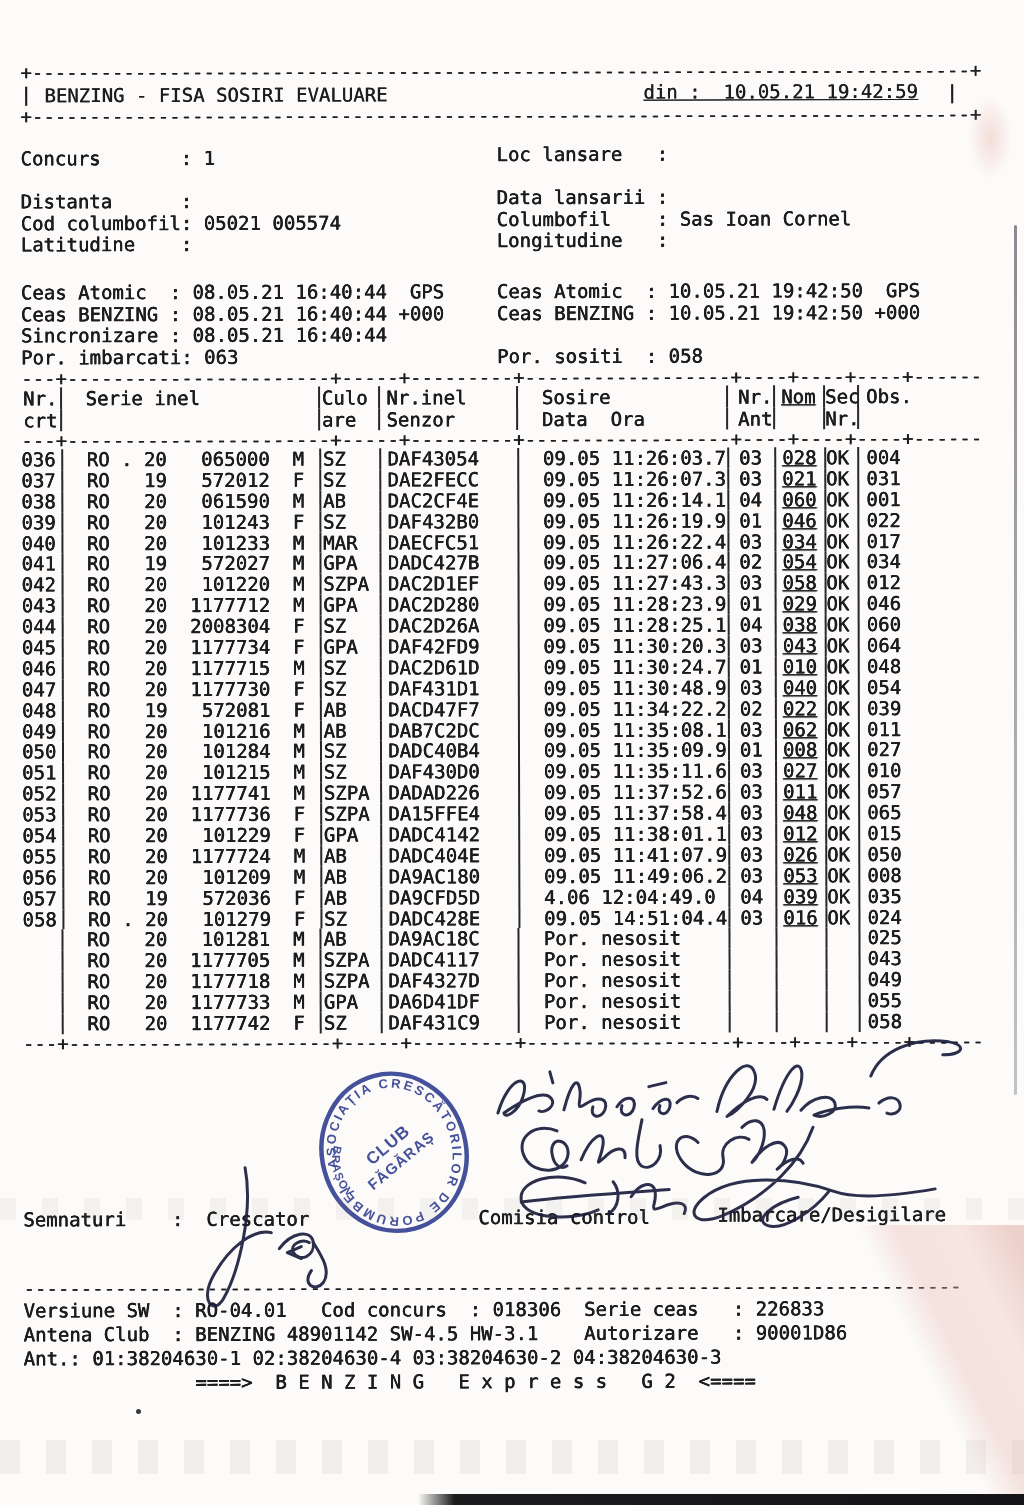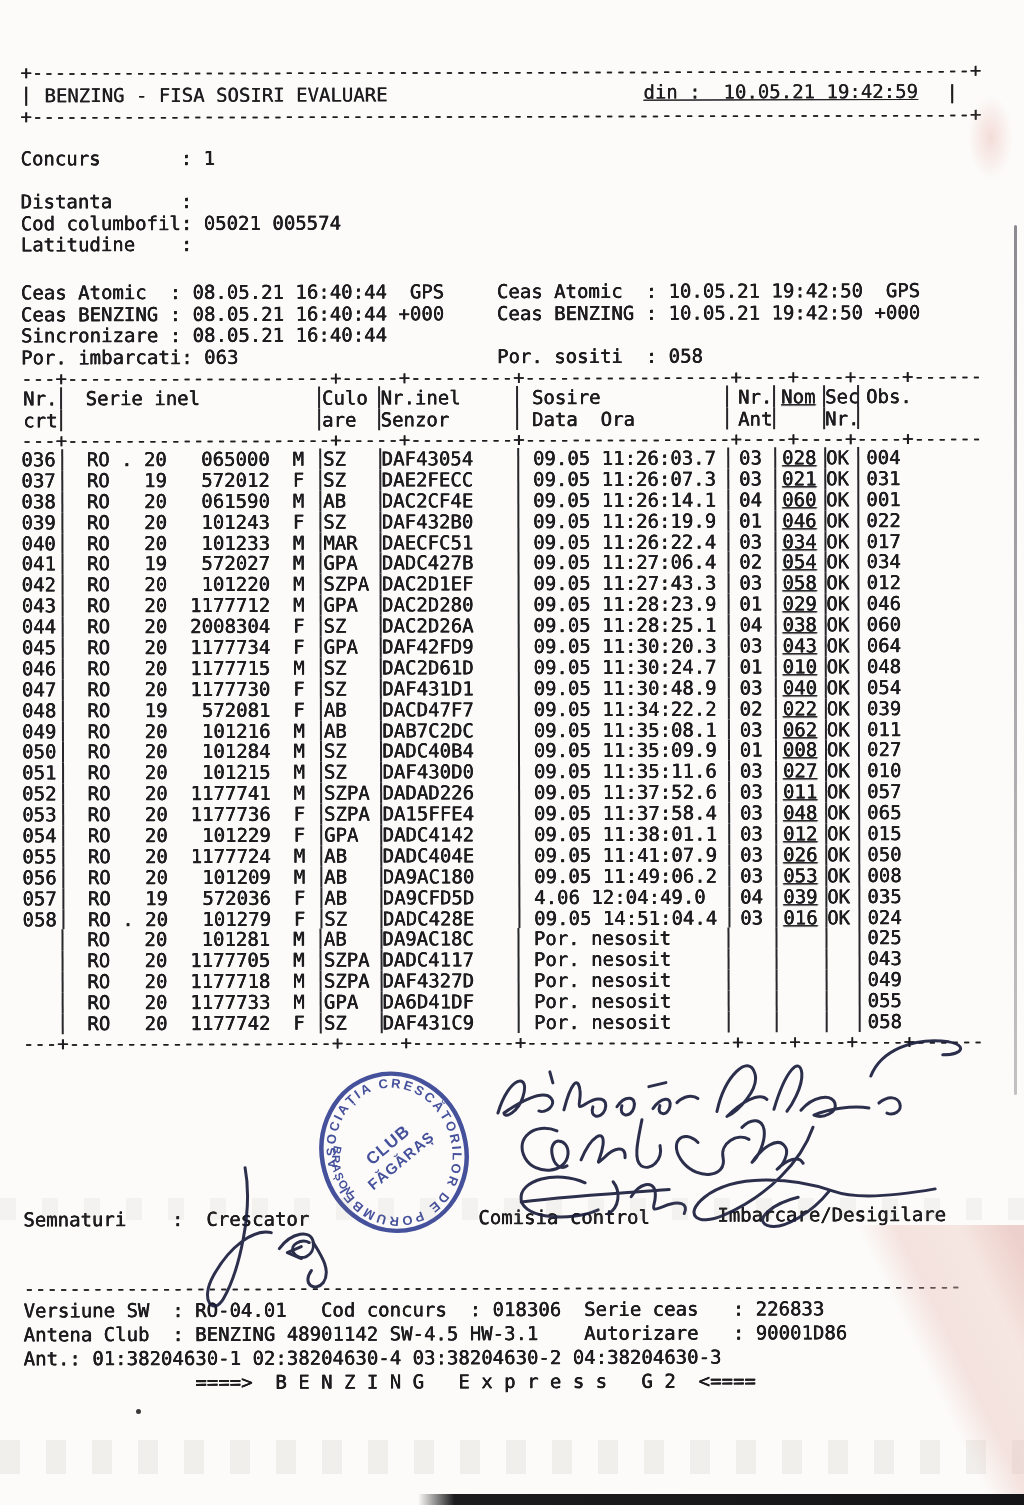--- a/index.html
+++ b/index.html
@@ -13,22 +13,22 @@
   .hline{position:absolute;font-size:19px;white-space:pre;text-shadow:0.4px 0 0;}
   
   .rtable{position:absolute;left:22px;top:368px;width:960px;}
   .tsep{height:18px;line-height:18px;font-size:19px;white-space:pre;overflow:hidden;text-shadow:0.4px 0 0;}
   .trow{display:flex;height:20.9px;line-height:20.9px;font-size:19px;}
   .trow.hdr{height:22px;line-height:22px;}
   .tcell{white-space:pre;overflow:visible;box-sizing:border-box;text-shadow:0.4px 0 0,0 0.3px 0;}
   .c0{width:40px;text-align:right;padding-right:6px;}
   .c1{width:264px;padding-left:12px;}
   .c2{width:62px;padding-left:2px;}
-  .c3{width:108px;}
-  .c4{width:215px;padding-left:14px;margin-left:32px;}
+  .c3{width:108px;padding-left:6px;}
+  .c4{width:215px;padding-left:24px;margin-left:32px;}
   .c5{width:48px;padding-left:10px;}
   .c6{width:51px;padding-left:6px;text-decoration:underline;}
   .c7{width:34px;}
   .c8{width:127px;padding-left:7px;}
   .c1,.c2,.c3,.c4,.c5,.c6,.c7,.c8{border-left:2px solid #28282c;}
   .hdr .c0{text-align:left;padding-left:2px;padding-right:0;}
   
   
   .art{position:absolute;pointer-events:none;}
   svg.overlay{position:absolute;left:0;top:0;pointer-events:none;}
@@ -40,20 +40,21 @@
   <div class="sheet">
 
     <div class="hline" style="left:22px;top:60px;">+----------------------------------------------------------------------------------+</div>
     <div class="hline" style="left:22px;top:82px;">|</div>
     <div class="hline" style="left:46px;top:83px;">BENZING - FISA SOSIRI EVALUARE</div>
     <div class="hline" style="left:645px;top:81px;text-decoration:underline;">din :  10.05.21 19:42:59</div>
     <div class="hline" style="left:948px;top:82px;">|</div>
     <div class="hline" style="left:22px;top:104px;">+----------------------------------------------------------------------------------+</div>
 
     <div class="mono" style="left:22px;top:147px;"><div class="ln">Concurs       : 1</div><div class="ln">&nbsp;</div><div class="ln">Distanta      :</div><div class="ln">Cod columbofil: 05021 005574</div><div class="ln">Latitudine    :</div></div>
+    <div class="mono" style="left:498px;top:144px;"><div class="ln">Loc lansare   :</div><div class="ln">&nbsp;</div><div class="ln">Data lansarii :</div><div class="ln">Columbofil    : Sas Ioan Cornel</div><div class="ln">Longitudine   :</div></div>
 
     <div class="mono" style="left:22px;top:281px;"><div class="ln">Ceas Atomic  : 08.05.21 16:40:44  GPS</div><div class="ln">Ceas BENZING : 08.05.21 16:40:44 +000</div><div class="ln">Sincronizare : 08.05.21 16:40:44</div><div class="ln">Por. imbarcati: 063</div></div>
     <div class="mono" style="left:498px;top:281px;"><div class="ln">Ceas Atomic  : 10.05.21 19:42:50  GPS</div><div class="ln">Ceas BENZING : 10.05.21 19:42:50 +000</div><div class="ln">&nbsp;</div><div class="ln">Por. sositi  : 058</div></div>
 
     <div class="rtable" id="tbody">
         <div class="tsep">---+-----------------------+-----+---------+------------------+----+----+----+------</div>
         <div class="trow hdr">
           <div class="tcell c0">Nr.</div>
           <div class="tcell c1"> Serie inel</div>
           <div class="tcell c2">Culo</div>

